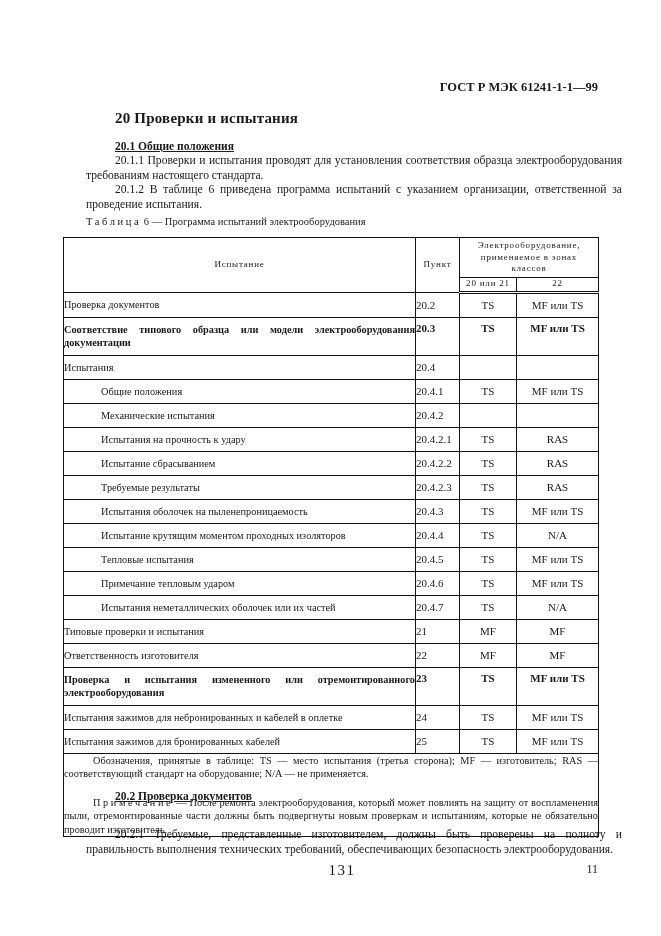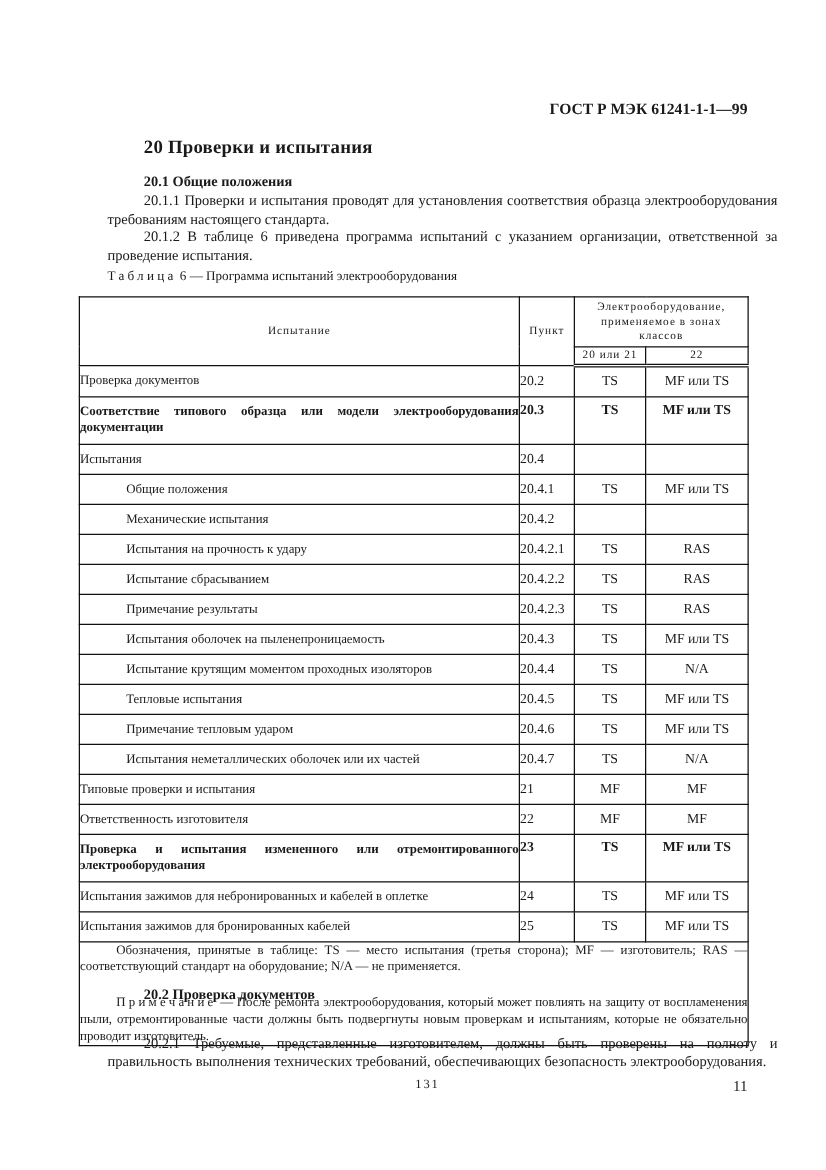--- a/index.html
+++ b/index.html
@@ -4,21 +4,21 @@
 <style>
   html, body { margin: 0; padding: 0; background: #ffffff; }
   body {
     width: 661px; height: 936px; position: relative; overflow: hidden;
     font-family: "Liberation Serif", "DejaVu Serif", serif;
     color: #1a1a1a;
   }
   .abs { position: absolute; padding-left: 23px; }
   .std-code { left: 0; right: 63px; top: 80px; text-align: right; font-weight: bold; font-size: 12.5px; }
   .sec-title { left: 92px; top: 110px; font-weight: bold; font-size: 15px; letter-spacing: 0.2px; }
-  .sub-title { left: 92px; top: 140px; font-weight: bold; font-size: 11.5px; }
+  .sub-title { left: 92px; top: 140px; font-weight: bold; font-size: 11.5px; text-decoration: underline; }
   .para { left: 63px; width: 536px; font-size: 11.6px; line-height: 14.5px; text-align: justify; text-indent: 29px; }
   .p1 { top: 154px; }
   .p2 { top: 183px; }
   .tbl-caption { left: 63px; top: 216px; font-size: 10.5px; }
   .tbl-caption .spaced { letter-spacing: 2.6px; }
 
   table.main {
     position: absolute; left: 63px; top: 237px; width: 536px;
     border-collapse: collapse; font-size: 10.3px;
   }
@@ -37,21 +37,21 @@
   td.v.top { vertical-align: top; padding-top: 4px; }
   tr.r1 td { height: 23px; }
   tr.r2 td { height: 33px; font-weight: bold; }
   td.notes { padding: 4px 8px 6px 8px; font-size: 10.3px; line-height: 13.5px; text-align: justify; }
   td.notes p { margin: 0; text-indent: 29px; }
   td.notes p + p { margin-top: 15px; }
   .sp { letter-spacing: 2.6px; }
 
   .sub2 { left: 92px; top: 790px; font-weight: bold; font-size: 11.5px; }
   .p3 { top: 828px; }
-  .page-num { left: 0; right: 0; top: 862px; text-align: center; font-size: 10px; letter-spacing: 1.5px; }
+  .page-num { left: 0; right: 0; top: 862px; text-align: center; font-size: 15px; letter-spacing: 1.5px; }
   .page-right { right: 63px; top: 862px; font-size: 12px; }
 </style>
 </head>
 <body>
 
 <div class="abs std-code">ГОСТ Р МЭК 61241-1-1—99</div>
 <div class="abs sec-title">20 Проверки и испытания</div>
 <div class="abs sub-title">20.1 Общие положения</div>
 <div class="abs para p1">20.1.1 Проверки и испытания проводят для установления соответствия образца электрооборудования требованиям настоящего стандарта.</div>
 <div class="abs para p2">20.1.2 В таблице 6 приведена программа испытаний с указанием организации, ответственной за проведение испытания.</div>
@@ -109,21 +109,21 @@
         <td class="c-a v">TS</td>
         <td class="c-b v">RAS</td>
       </tr>
       <tr class="r1">
         <td class="t ind">Испытание сбрасыванием</td>
         <td class="c-pt v">20.4.2.2</td>
         <td class="c-a v">TS</td>
         <td class="c-b v">RAS</td>
       </tr>
       <tr class="r1">
-        <td class="t ind">Примечание результаты</td>
+        <td class="t ind">Требуемые результаты</td>
         <td class="c-pt v">20.4.2.3</td>
         <td class="c-a v">TS</td>
         <td class="c-b v">RAS</td>
       </tr>
       <tr class="r1">
         <td class="t ind">Испытания оболочек на пыленепроницаемость</td>
         <td class="c-pt v">20.4.3</td>
         <td class="c-a v">TS</td>
         <td class="c-b v">MF или TS</td>
       </tr>

